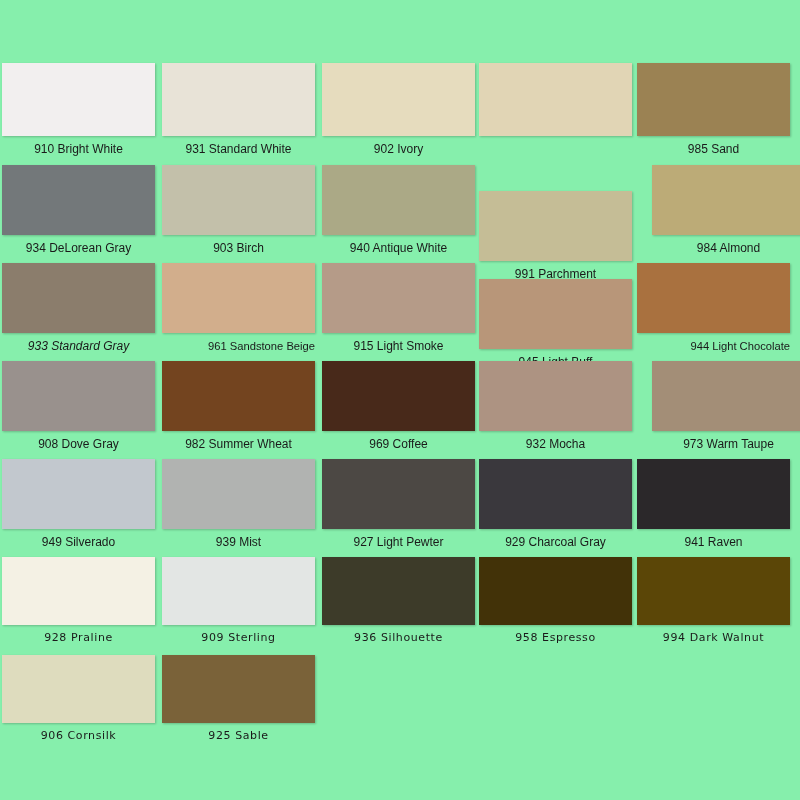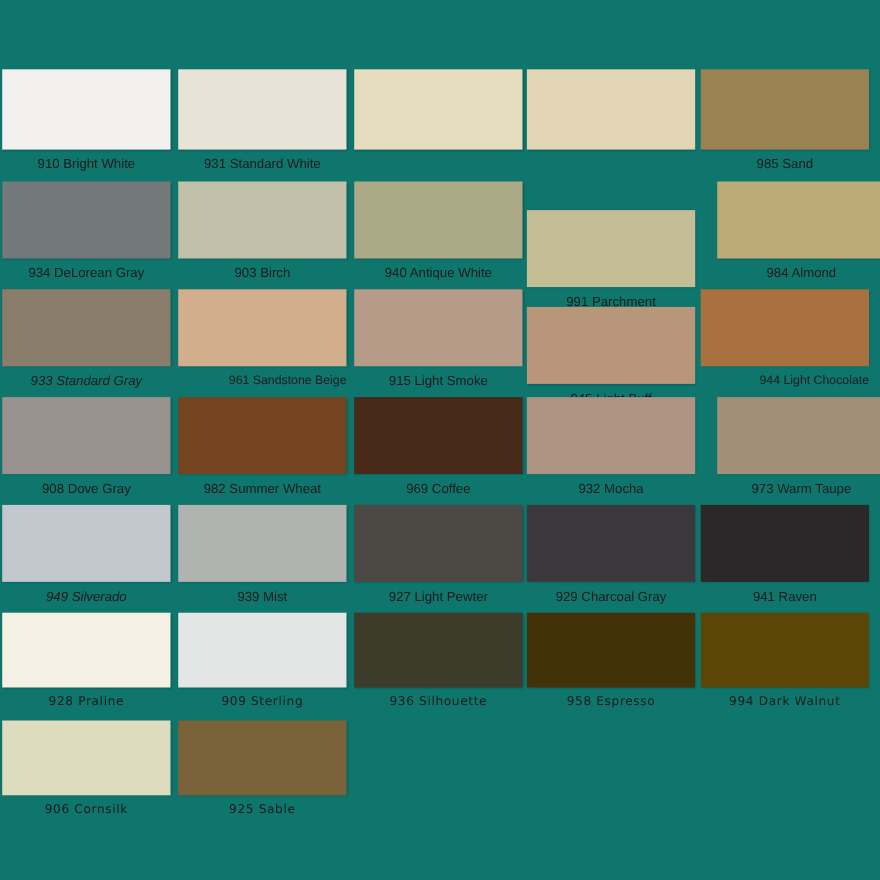--- a/index.html
+++ b/index.html
@@ -9,21 +9,21 @@
     padding: 0;
     width: 800px;
     height: 800px;
     background: #ffffff;
     font-family: "Liberation Sans", sans-serif;
   }
   #chart-root {
     position: relative;
     width: 800px;
     height: 800px;
-    background: #0f766e;
+    background: #86efac;
     overflow: hidden;
   }
   .swatch-grid {
     position: absolute;
     left: 0;
     top: 0;
     width: 800px;
     height: 800px;
   }
   .swatch-cell {
@@ -69,20 +69,21 @@
       <div class="swatch-cell" style="left: 2px; top: 63px;">
         <div class="swatch-chip shadowed" style="background: rgb(242, 239, 239); height: 73px;"></div>
         <div class="swatch-label">910 Bright White</div>
       </div>
       <div class="swatch-cell" style="left: 162px; top: 63px;">
         <div class="swatch-chip shadowed" style="background: rgb(232, 227, 215); height: 73px;"></div>
         <div class="swatch-label">931 Standard White</div>
       </div>
       <div class="swatch-cell" style="left: 322px; top: 63px;">
         <div class="swatch-chip shadowed" style="background: rgb(230, 220, 190); height: 73px;"></div>
+        <div class="swatch-label">902 Ivory</div>
       </div>
       <div class="swatch-cell" style="left: 479px; top: 63px;">
         <div class="swatch-chip shadowed" style="background: rgb(225, 213, 181); height: 73px;"></div>
       </div>
       <div class="swatch-cell" style="left: 637px; top: 63px;">
         <div class="swatch-chip shadowed" style="background: rgb(155, 130, 83); height: 73px;"></div>
         <div class="swatch-label">985 Sand</div>
       </div>
       <div class="swatch-cell" style="left: 2px; top: 165px;">
         <div class="swatch-chip shadowed" style="background: rgb(115, 120, 122); height: 70px;"></div>
@@ -137,21 +138,21 @@
         <div class="swatch-label">969 Coffee</div>
       </div>
       <div class="swatch-cell" style="left: 479px; top: 361px;">
         <div class="swatch-chip shadowed" style="background: rgb(173, 147, 130); height: 70px;"></div>
         <div class="swatch-label">932 Mocha</div>
       </div>
       <div class="swatch-cell" style="left: 604px; top: 361px; margin-left: 48px;">
         <div class="swatch-chip shadowed" style="background: rgb(163, 142, 119); height: 70px;"></div>
         <div class="swatch-label">973 Warm Taupe</div>
       </div>
-      <div class="swatch-cell" style="left: 2px; top: 459px; font-style: italic;">
+      <div class="swatch-cell" style="left: 2px; top: 459px;">
         <div class="swatch-chip shadowed" style="background: rgb(194, 200, 206); height: 70px;"></div>
         <div class="swatch-label">949 Silverado</div>
       </div>
       <div class="swatch-cell" style="left: 162px; top: 459px;">
         <div class="swatch-chip shadowed" style="background: rgb(177, 179, 177); height: 70px;"></div>
         <div class="swatch-label">939 Mist</div>
       </div>
       <div class="swatch-cell" style="left: 322px; top: 459px;">
         <div class="swatch-chip shadowed" style="background: rgb(76, 72, 68); height: 70px;"></div>
         <div class="swatch-label">927 Light Pewter</div>

